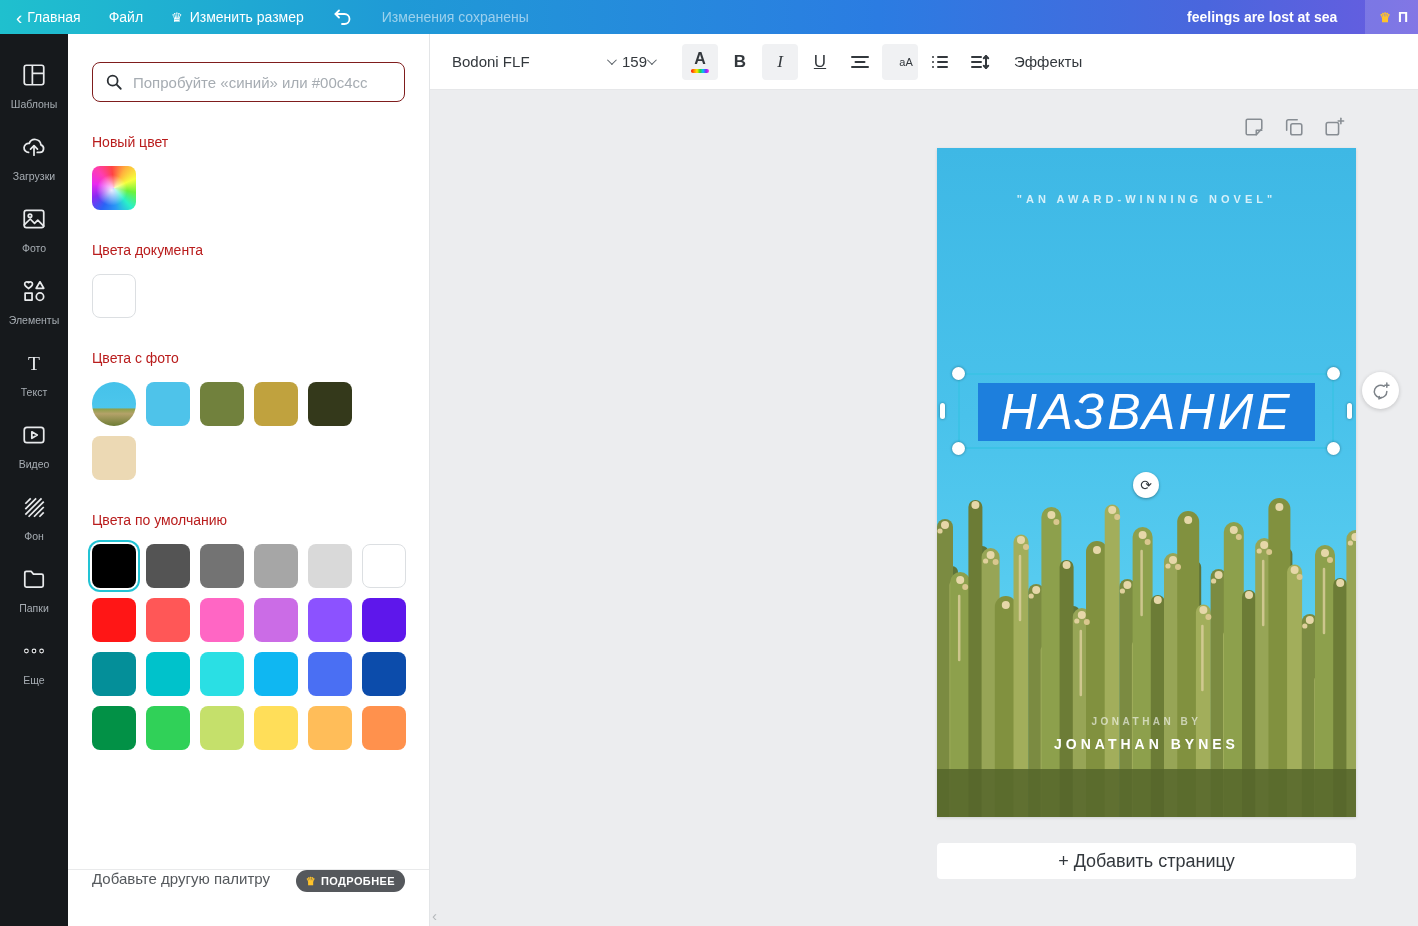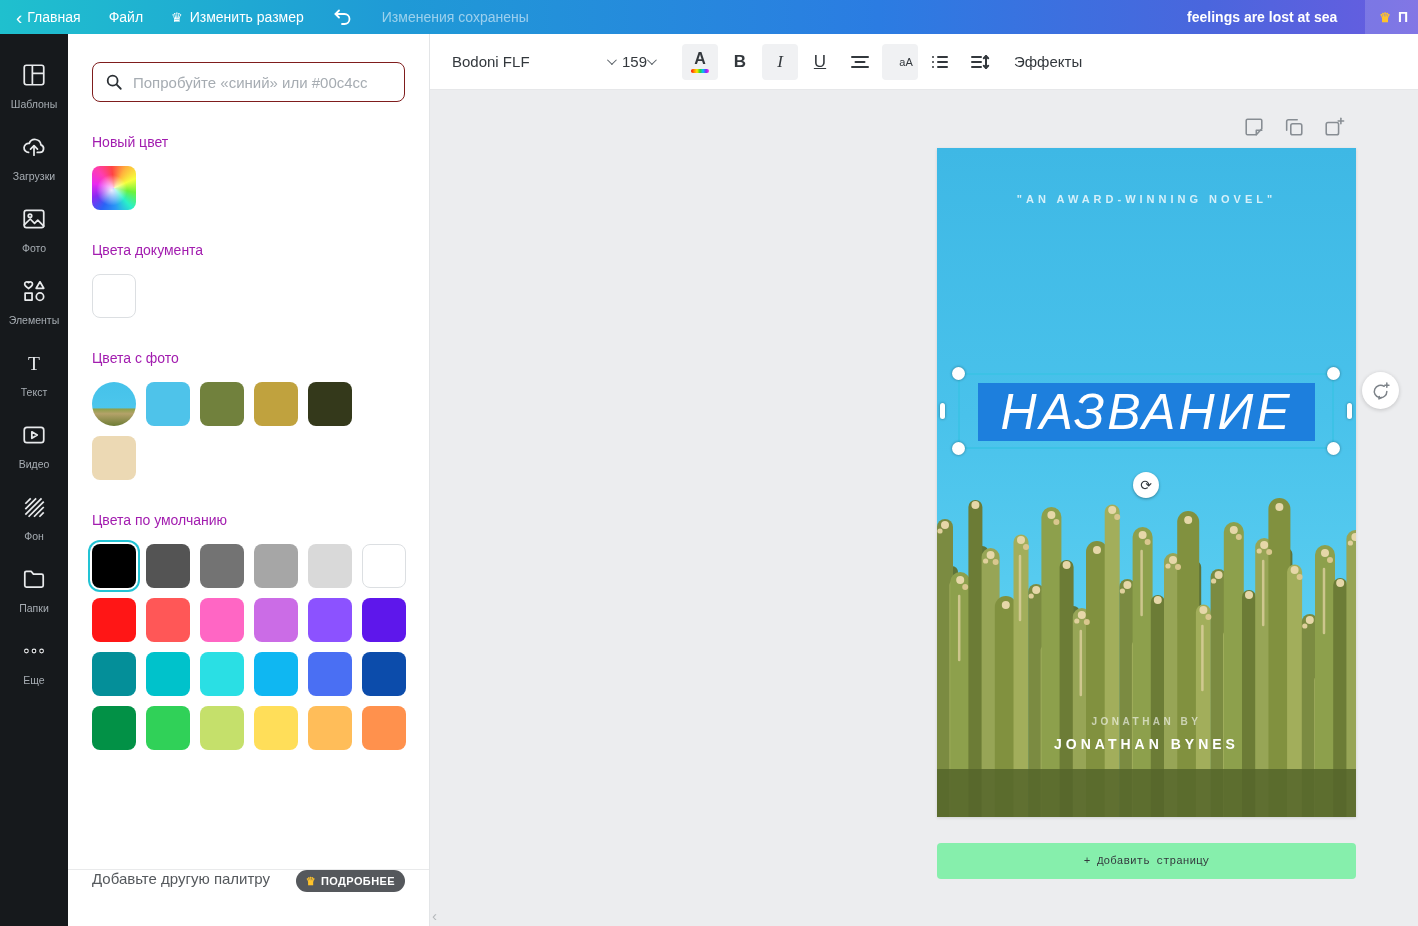--- a/index.html
+++ b/index.html
@@ -32,21 +32,21 @@
   .rail-item text { fill:#e8eaec; }
   .rail-label { font-size:10.5px; color:#a7adb3; }
 
   
   .panel { width:362px; background:#fff; border-right:1px solid #e3e5e7; position:relative; padding:28px 24px 0; }
   .search-box { display:flex; align-items:center; gap:10px; height:40px; border:1px solid #7f1d1d;
     border-radius:8px; padding:0 12px; }
   .search-box input { border:none; outline:none; flex:1; font-size:15px; color:#33383d;
     font-family:"Liberation Sans",sans-serif; }
   .search-box input::placeholder { color:#a6acb2; }
-  .sec-label { margin-top:32px; font-size:14px; color:#a21caf; }
+  .sec-label { margin-top:32px; font-size:14px; color:#b91c1c; }
   .swatch-row { display:flex; gap:10px; margin-top:16px; flex-wrap:wrap; }
   .swatch { width:44px; height:44px; border-radius:8px; cursor:pointer; }
   .swatch.bordered { border:1px solid #dcdfe2; }
   .swatch.selected { box-shadow:0 0 0 2px #fff, 0 0 0 4px #22c3d4; }
   .swatch.photo-thumb { border-radius:50%;
     background:linear-gradient(180deg,#45c2ea 0%,#4cc6ec 58%,#8fa04b 62%,#b4a269 72%,#6d7c35 100%); }
   .rainbow { background:
       radial-gradient(circle at 45% 55%, rgba(255,255,255,.9) 0%, rgba(255,255,255,0) 45%),
       conic-gradient(from 210deg,#2a63f5,#8a2af2,#e92af0,#ff3db0,#ff4444,#ffb23d,#f6ff3d,#6bf23c,#2af0c8,#2a9bf5,#2a63f5); }
   .grid4 { margin-top:16px; display:grid; grid-template-columns:repeat(6,44px); gap:10px; }
@@ -111,22 +111,22 @@
   .h-tl { left:-8px; top:-8px; } .h-tr { right:-8px; top:-8px; }
   .h-bl { left:-8px; bottom:-8px; } .h-br { right:-8px; bottom:-8px; }
   .h-side { position:absolute; width:5px; height:16px; border-radius:3px; background:#fff;
     box-shadow:0 0 3px rgba(0,0,0,.4); top:50%; margin-top:-8px; z-index:5; cursor:pointer; }
   .h-l { left:-20px; } .h-r { right:-20px; }
   .rotate-handle { position:absolute; left:196px; top:324px; width:26px; height:26px; border-radius:50%;
     background:#fff; box-shadow:0 1px 3px rgba(0,0,0,.35); display:flex; align-items:center;
     justify-content:center; font-size:14px; color:#33383d; z-index:5; cursor:pointer; }
 
   .add-page-btn { position:absolute; left:507px; top:753px; width:419px; height:36px;
-    background:#86efac; border:none; border-radius:4px; font-size:11px; color:#33383d;
-    cursor:pointer; font-family:Liberation Mono, monospace; }
+    background:#ffffff; border:none; border-radius:4px; font-size:18px; color:#33383d;
+    cursor:pointer; font-family:Liberation Sans, sans-serif; }
 
   .comment-fab { position:absolute; left:932px; top:282px; width:37px; height:37px; border-radius:50%;
     background:#fff; border:none; box-shadow:0 1px 4px rgba(0,0,0,.18); display:flex;
     align-items:center; justify-content:center; cursor:pointer; }
 
   .collapse-arrow { position:absolute; left:2px; bottom:2px; color:#b4b8bb; font-size:15px; cursor:pointer; }
 </style>
 </head>
 <body>
 

